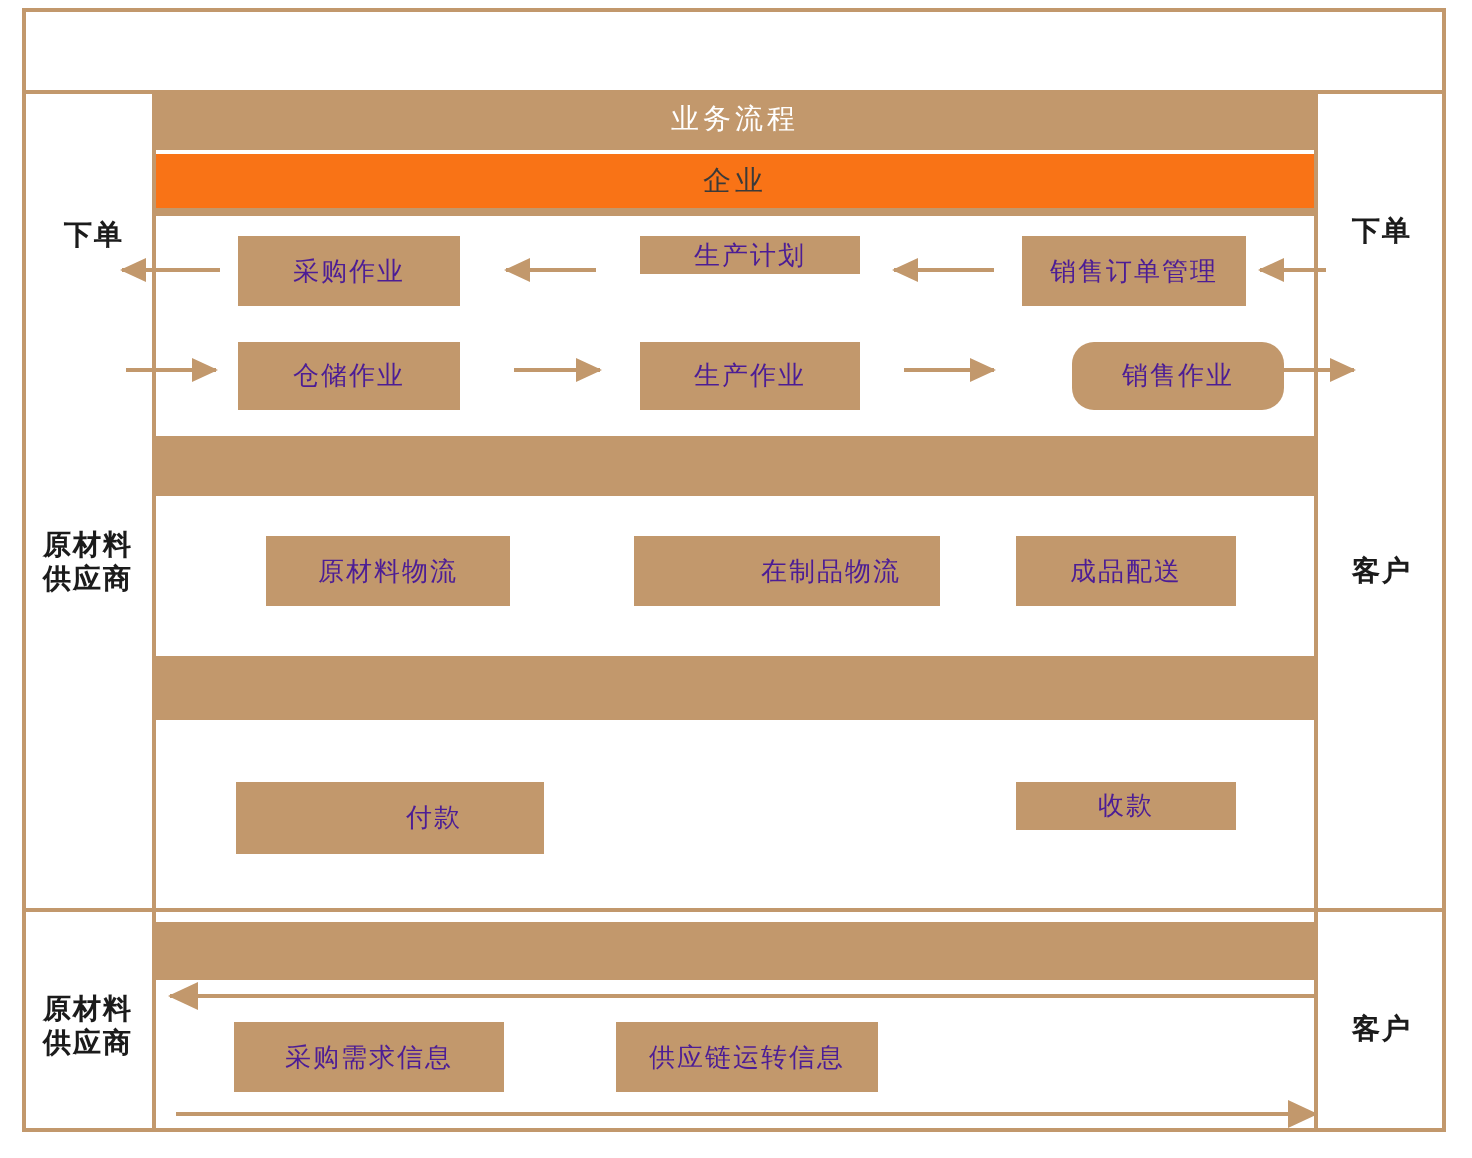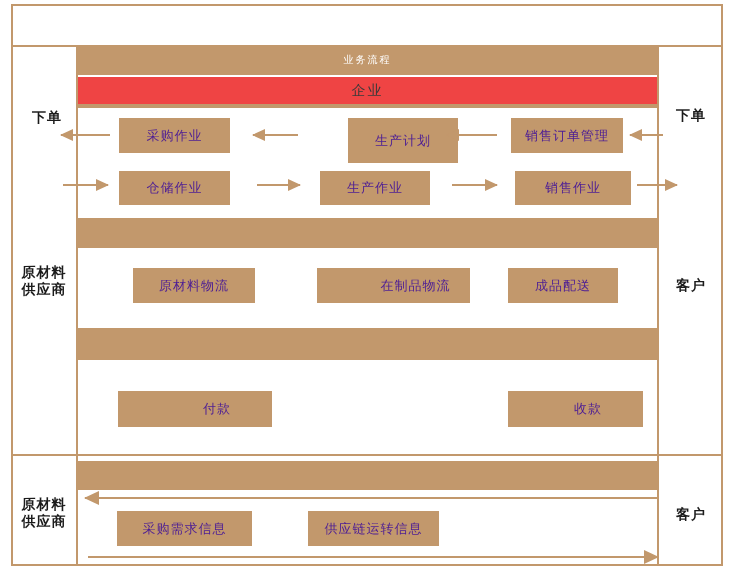--- a/index.html
+++ b/index.html
@@ -4,22 +4,22 @@
 <style>
   :root { --accent:#C2986C; --ink:#1b1b1b; }
   html,body { margin:0; padding:0; background:#ffffff; }
   .canvas {
     position:relative; width:736px; height:579px; background:#ffffff;
     font-family:"Liberation Sans","DejaVu Sans",sans-serif; overflow:hidden;
   }
   .outer { position:absolute; border:2px solid var(--accent); box-sizing:border-box; background:transparent; }
   .line  { position:absolute; background:var(--accent); }
   .band  { position:absolute; background:var(--accent); display:flex; align-items:center; justify-content:center;
-           color:#ffffff; font-size:10px; letter-spacing:2px; }
-  .enterprise { position:absolute; background:#ef4444; border-bottom:4px solid var(--accent); box-sizing:content-box;
+           color:#ffffff; font-size:14px; letter-spacing:2px; }
+  .enterprise { position:absolute; background:#f97316; border-bottom:4px solid var(--accent); box-sizing:content-box;
            display:flex; align-items:center; justify-content:center; color:#3a3a3a; font-size:14px; letter-spacing:2px; }
   .box   { position:absolute; background:var(--accent); color:#4c1d95; display:flex; align-items:center;
            justify-content:center; font-size:13px; letter-spacing:1px; }
   .label { position:absolute; color:var(--ink); font-weight:bold; font-size:14px; text-align:center;
            white-space:pre-line; line-height:17px; letter-spacing:1px; }
   .arrow { position:absolute; height:2px; background:var(--accent); }
   .arrow.left::before  { content:""; position:absolute; left:-1px; top:-5px; width:0; height:0;
            border-style:solid; border-width:6px 13px 6px 0; border-color:transparent var(--accent) transparent transparent; }
   .arrow.right::after  { content:""; position:absolute; right:-1px; top:-5px; width:0; height:0;
            border-style:solid; border-width:6px 0 6px 13px; border-color:transparent transparent transparent var(--accent); }
@@ -34,37 +34,37 @@
   <div class="outer" style="left:11px; top:4px; width:712px; height:562px;"></div>
   <div class="line" style="left:11px; top:45px; width:712px; height:2px;"></div>
   <div class="line" style="left:76px; top:45px; width:2px; height:521px;"></div>
   <div class="line" style="left:657px; top:45px; width:2px; height:521px;"></div>
   <div class="line" style="left:11px; top:454px; width:712px; height:2px;"></div>
 
   <div class="band" style="left:78px; top:45px; width:579px; height:30px;">业务流程</div>
   <div class="enterprise" style="left:78px; top:77px; width:579px; height:27px;">企业</div>
 
   <div class="box" style="left:119px; top:118px; width:111px; height:35px;">采购作业</div>
-  <div class="box" style="left:320px; top:118px; width:110px; height:45px;margin-left:28px;">生产计划</div>
+  <div class="box" style="left:320px; top:118px; width:110px; height:19px;">生产计划</div>
   <div class="box" style="left:511px; top:118px; width:112px; height:35px;">销售订单管理</div>
 
   <div class="box" style="left:119px; top:171px; width:111px; height:34px;">仓储作业</div>
   <div class="box" style="left:320px; top:171px; width:110px; height:34px;">生产作业</div>
-  <div class="box" style="left:515px; top:171px; width:116px; height:34px;">销售作业</div>
+  <div class="box" style="left:536px; top:171px; width:106px; height:34px;border-radius:11px;">销售作业</div>
 
   <div class="band" style="left:78px; top:218px; width:579px; height:30px;"></div>
 
   <div class="box" style="left:133px; top:268px; width:122px; height:35px;">原材料物流</div>
   <div class="box" style="left:317px; top:268px; width:109px; height:35px;padding-left:44px;">在制品物流</div>
   <div class="box" style="left:508px; top:268px; width:110px; height:35px;">成品配送</div>
 
   <div class="band" style="left:78px; top:328px; width:579px; height:32px;"></div>
 
   <div class="box" style="left:118px; top:391px; width:110px; height:36px;padding-left:44px;">付款</div>
-  <div class="box" style="left:508px; top:391px; width:110px; height:36px;padding-left:25px;">收款</div>
+  <div class="box" style="left:508px; top:391px; width:110px; height:24px;">收款</div>
 
   <div class="band" style="left:78px; top:461px; width:579px; height:29px;"></div>
 
   <div class="box" style="left:308px; top:511px; width:131px; height:35px;">供应链运转信息</div>
   <div class="box" style="left:117px; top:511px; width:135px; height:35px;">采购需求信息</div>
 
   <div class="arrow left" style="left:61px; top:134px; width:49px;"></div>
   <div class="arrow left" style="left:253px; top:134px; width:45px;"></div>
   <div class="arrow left" style="left:447px; top:134px; width:50px;"></div>
   <div class="arrow left" style="left:630px; top:134px; width:33px;"></div>

